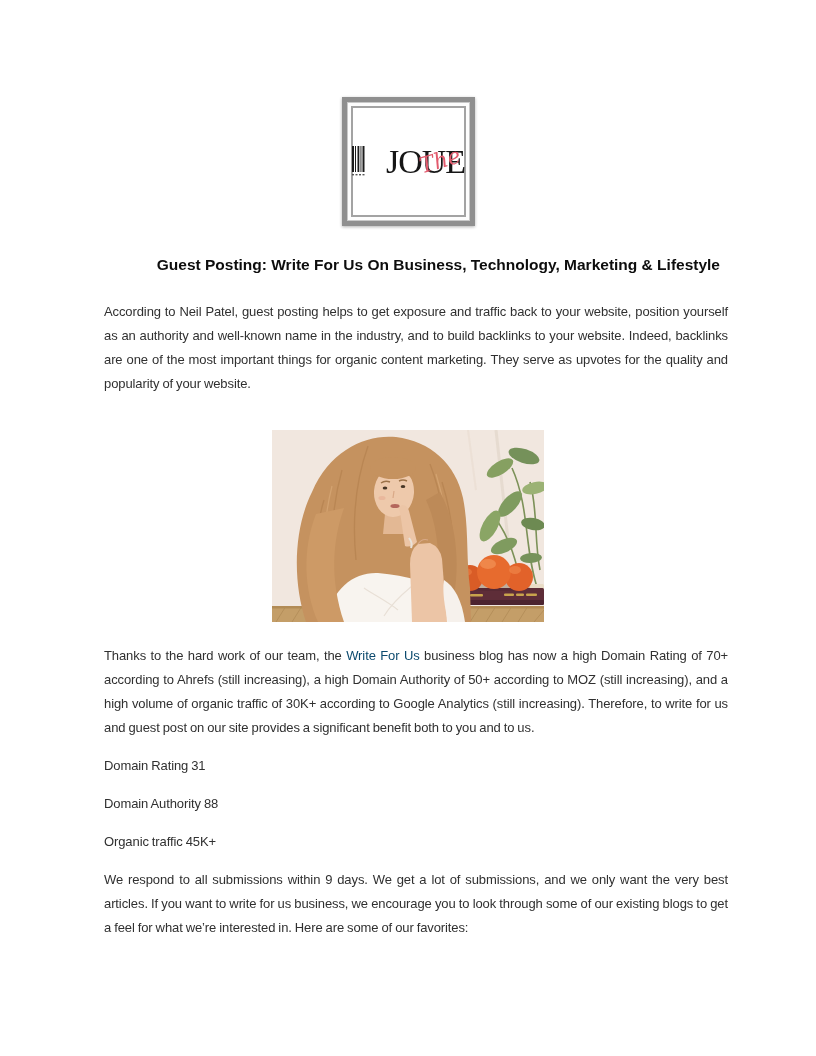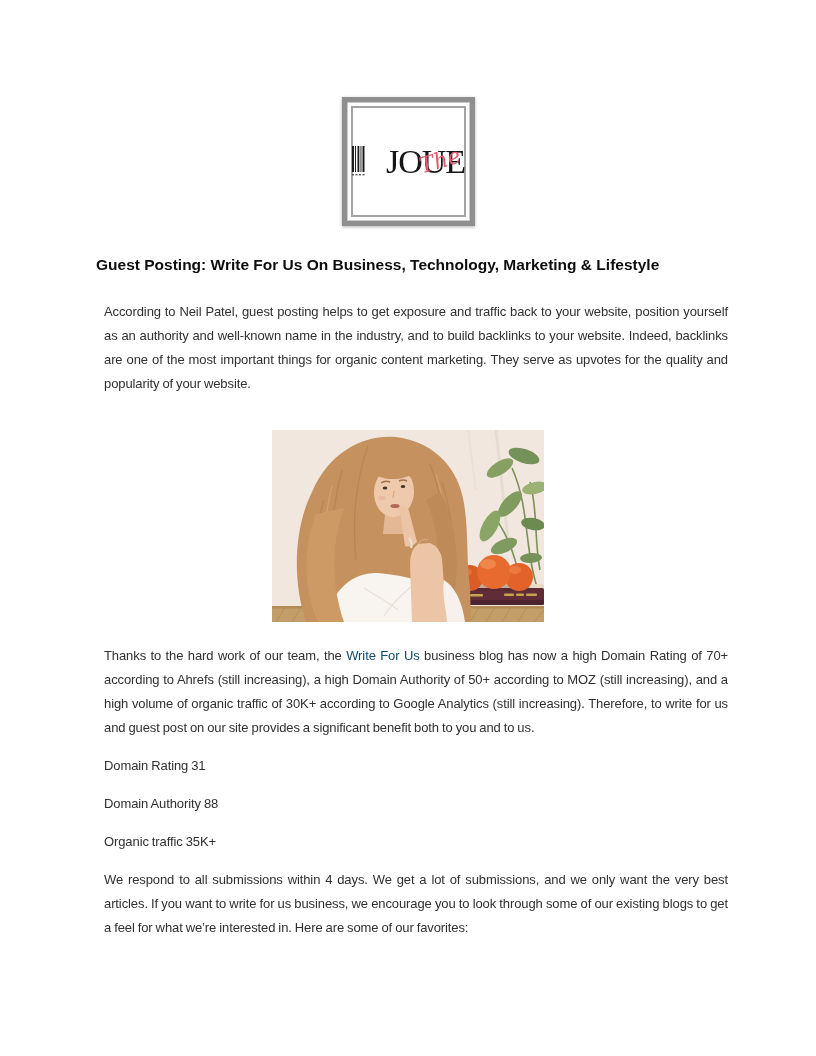--- a/index.html
+++ b/index.html
@@ -27,21 +27,21 @@
   }
   .logo-script {
     position:absolute; right:3px; top:40px;
     font-family:"DejaVu Serif", serif; font-style:italic;
     font-size:22px; color:#e25a6d; transform:rotate(-16deg);
   }
 
   
   h1.title {
     font-size:15.5px; line-height:21px; font-weight:700; color:#0d0d0d;
-    text-align:left; margin:28px 0 25px 0;
+    text-align:right; margin:28px 0 25px 0;
   }
   p.body-text {
     width:624px; font-size:13px; line-height:24px; margin:0 0 14px 8px;
     text-align:justify; letter-spacing:-0.1px; word-spacing:-0.5px; color:#303030;
   }
   p.stat-line { text-align:left; }
   a.doc-link { color:#0c4a6e; text-decoration:none; }
 
   
   .img-wrap { width:272px; height:192px; margin:34px auto 22px auto; }
@@ -197,17 +197,17 @@
 
         <path d="M172,150 C182,156 190,170 193,192 L176,192 C173,178 170,162 172,150 Z" fill="#f6f1ec"></path>
       </g>
     </svg>
   </div>
 
   <p class="body-text"><span>Thanks to the hard work of our team, the </span><a href="#" class="doc-link">Write For Us</a><span> business blog has now a high Domain Rating of 70+ according to Ahrefs (still increasing), a high Domain Authority of 50+ according to MOZ (still increasing), and a high volume of organic traffic of 30K+ according to Google Analytics (still increasing). Therefore, to write for us and guest post on our site provides a significant benefit both to you and to us.</span></p>
 
   <p class="body-text stat-line">Domain Rating 31</p>
   <p class="body-text stat-line">Domain Authority 88</p>
-  <p class="body-text stat-line">Organic traffic 35K+</p>
-
-  <p class="body-text">We respond to all submissions within 4 days. We get a lot of submissions, and we only want the very best articles. If you want to write for us business, we encourage you to look through some of our existing blogs to get a feel for what we’re interested in. Here are some of our favorites:</p>
+  <p class="body-text stat-line">Organic traffic 45K+</p>
+
+  <p class="body-text">We respond to all submissions within 9 days. We get a lot of submissions, and we only want the very best articles. If you want to write for us business, we encourage you to look through some of our existing blogs to get a feel for what we’re interested in. Here are some of our favorites:</p>
 
 </div>
 
 </body></html>

